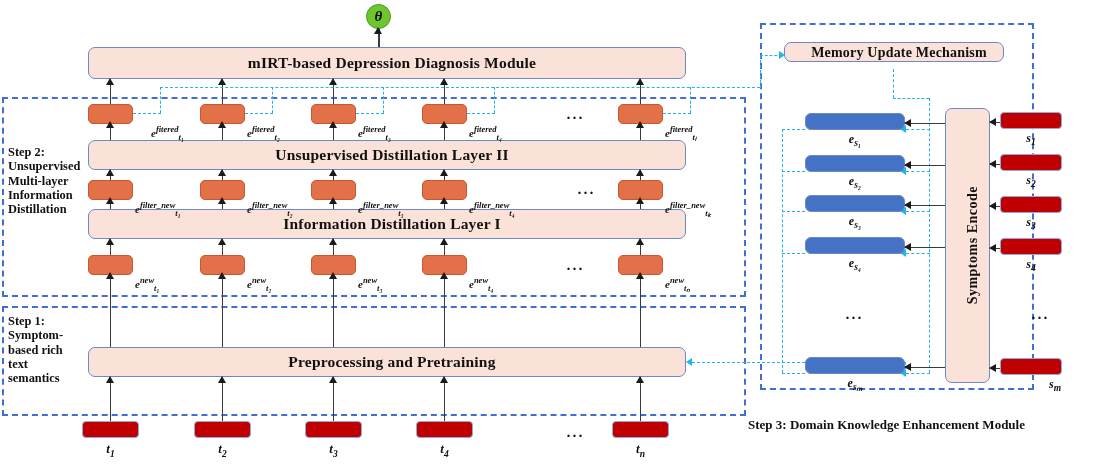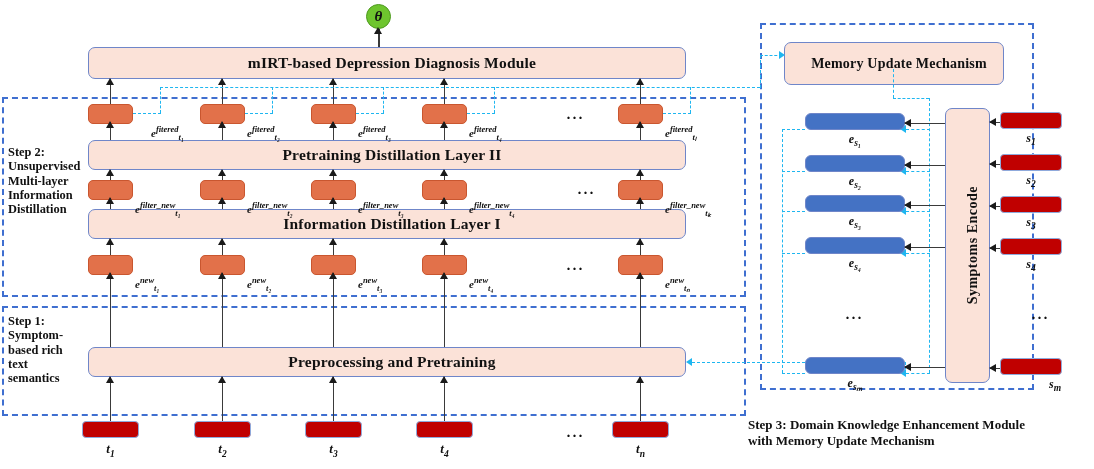--- a/index.html
+++ b/index.html
@@ -101,32 +101,32 @@
     <span>θ</span>
   </div>
   <div class="abs arrow-v" style="left:378px;top:29px;height:19px;"></div>
   <div class="abs head-up" style="left:374px;top:27px;"></div>
 
   <div class="abs peach big" style="left:88px;top:47px;width:598px;height:32px;">
     <span>mIRT-based  Depression  Diagnosis Module</span>
   </div>
 
   <div class="abs peach big" style="left:88px;top:140px;width:598px;height:30px;">
-    <span>Pretraining  Distillation Layer II</span>
+    <span>Unsupervised  Distillation Layer II</span>
   </div>
 
   <div class="abs peach big" style="left:88px;top:209px;width:598px;height:30px;">
     <span>Information  Distillation Layer I</span>
   </div>
 
   <div class="abs peach big" style="left:88px;top:347px;width:598px;height:30px;">
     <span>Preprocessing and Pretraining</span>
   </div>
 
-  <div class="abs peach" style="left:784px;top:42px;width:220px;height:43px;font-size:14px;">
+  <div class="abs peach" style="left:784px;top:42px;width:220px;height:20px;font-size:14px;align-items:flex-end;">
     <span>Memory  Update Mechanism</span>
   </div>
 
   <div class="abs peach" style="left:945px;top:108px;width:45px;height:275px;">
     <span class="vtext">Symptoms Encode</span>
   </div>
 
   <div class="abs stepcap" style="left:8px;top:145px;width:80px;">
     <div>Step 2:</div>
     <div>Unsupervised</div>
@@ -138,21 +138,20 @@
   <div class="abs stepcap" style="left:8px;top:314px;width:78px;">
     <div>Step 1:</div>
     <div>Symptom-</div>
     <div>based rich</div>
     <div>text</div>
     <div>semantics</div>
   </div>
 
   <div class="abs caption3" style="left:748px;top:417px;width:300px;">
     <div>Step 3: Domain Knowledge Enhancement Module</div>
-    <div>with Memory Update Mechanism</div>
   </div>
 
   <div id="cols">
       <div class="abs orange" style="left:88px;top:104px;width:45px;height:20px;"></div>
       <div class="abs mlabel" style="left:151px;top:125px;">e<span class="sup">fitered</span><span class="sub">t₁</span></div>
       <div class="abs orange" style="left:200px;top:104px;width:45px;height:20px;"></div>
       <div class="abs mlabel" style="left:247px;top:125px;">e<span class="sup">fitered</span><span class="sub">t₂</span></div>
       <div class="abs orange" style="left:311px;top:104px;width:45px;height:20px;"></div>
       <div class="abs mlabel" style="left:358px;top:125px;">e<span class="sup">fitered</span><span class="sub">t₃</span></div>
       <div class="abs orange" style="left:422px;top:104px;width:45px;height:20px;"></div>

